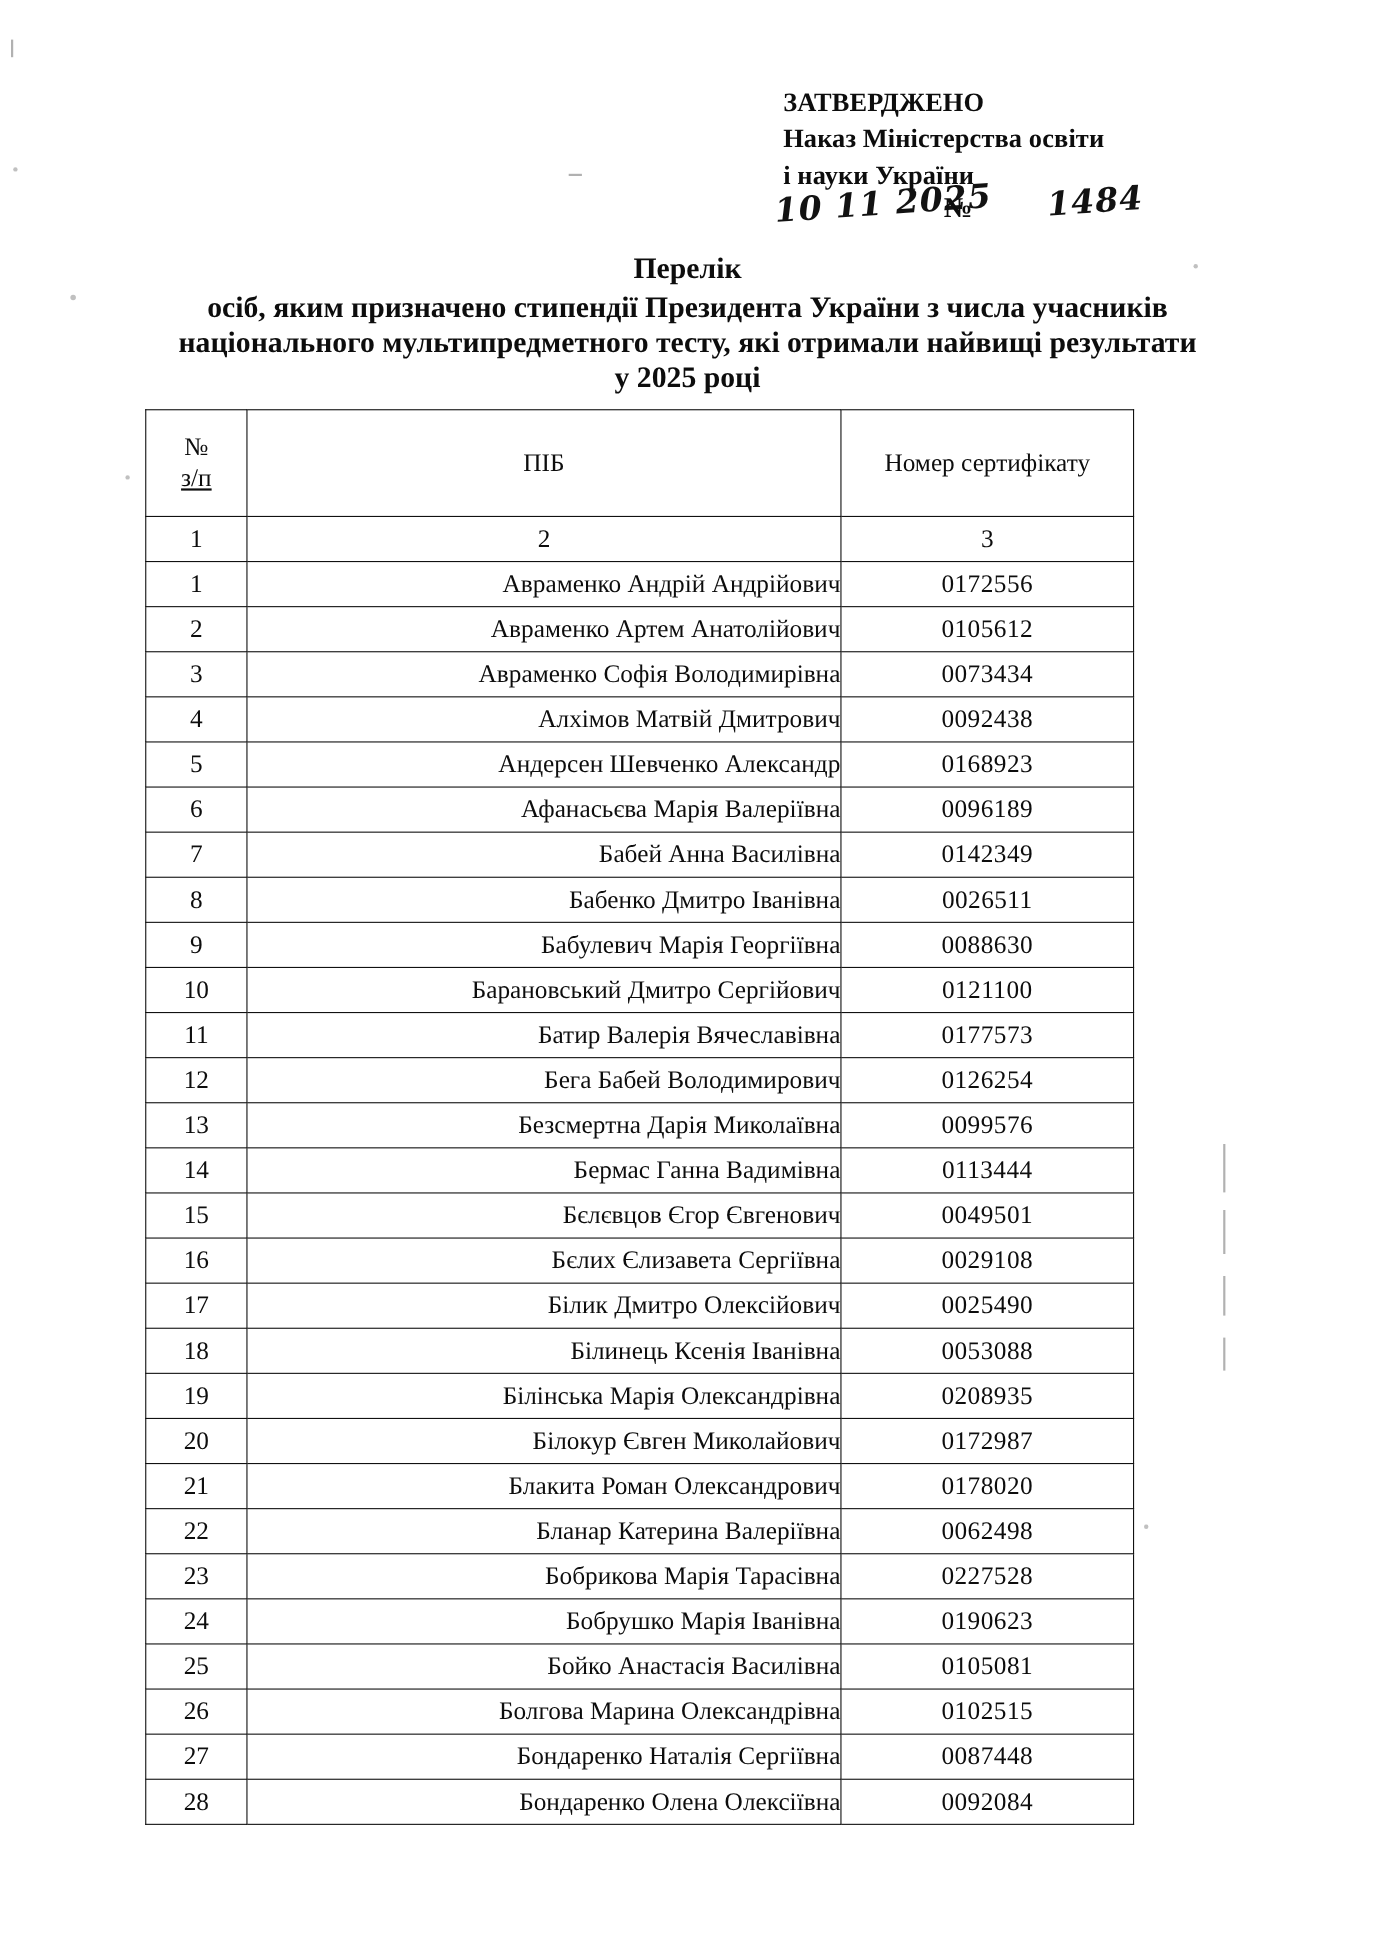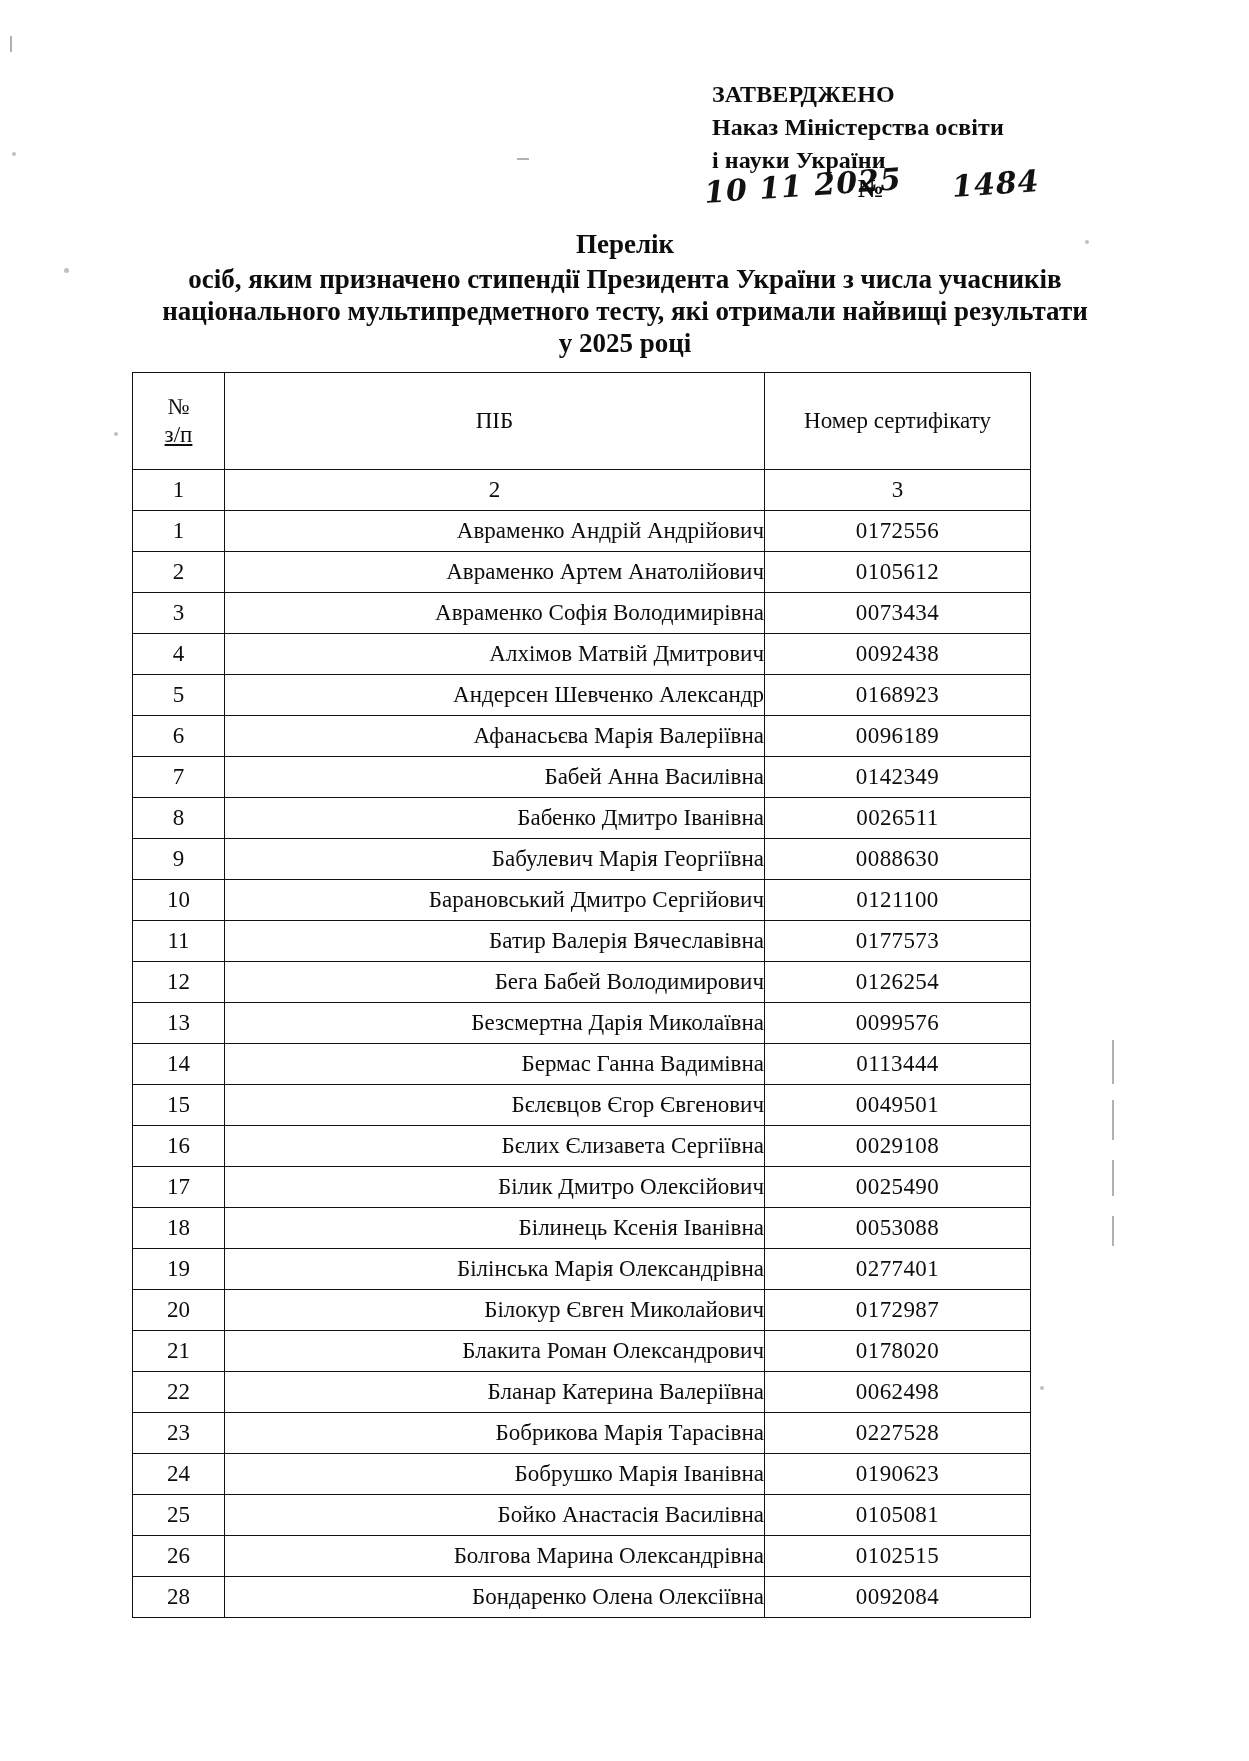--- a/index.html
+++ b/index.html
@@ -281,21 +281,21 @@
         <td class="cert-cell">0025490</td>
       </tr>
       <tr>
         <td class="idx-cell">18</td>
         <td class="name-cell">Білинець Ксенія Іванівна</td>
         <td class="cert-cell">0053088</td>
       </tr>
       <tr>
         <td class="idx-cell">19</td>
         <td class="name-cell">Білінська Марія Олександрівна</td>
-        <td class="cert-cell">0277401</td>
+        <td class="cert-cell">0208935</td>
       </tr>
       <tr>
         <td class="idx-cell">20</td>
         <td class="name-cell">Білокур Євген Миколайович</td>
         <td class="cert-cell">0172987</td>
       </tr>
       <tr>
         <td class="idx-cell">21</td>
         <td class="name-cell">Блакита Роман Олександрович</td>
         <td class="cert-cell">0178020</td>
@@ -319,18 +319,23 @@
         <td class="idx-cell">25</td>
         <td class="name-cell">Бойко Анастасія Василівна</td>
         <td class="cert-cell">0105081</td>
       </tr>
       <tr>
         <td class="idx-cell">26</td>
         <td class="name-cell">Болгова Марина Олександрівна</td>
         <td class="cert-cell">0102515</td>
       </tr>
       <tr>
+        <td class="idx-cell">27</td>
+        <td class="name-cell">Бондаренко Наталія Сергіївна</td>
+        <td class="cert-cell">0087448</td>
+      </tr>
+      <tr>
         <td class="idx-cell">28</td>
         <td class="name-cell">Бондаренко Олена Олексіївна</td>
         <td class="cert-cell">0092084</td>
       </tr>
     </tbody>
 </table>
 
 </body></html>

